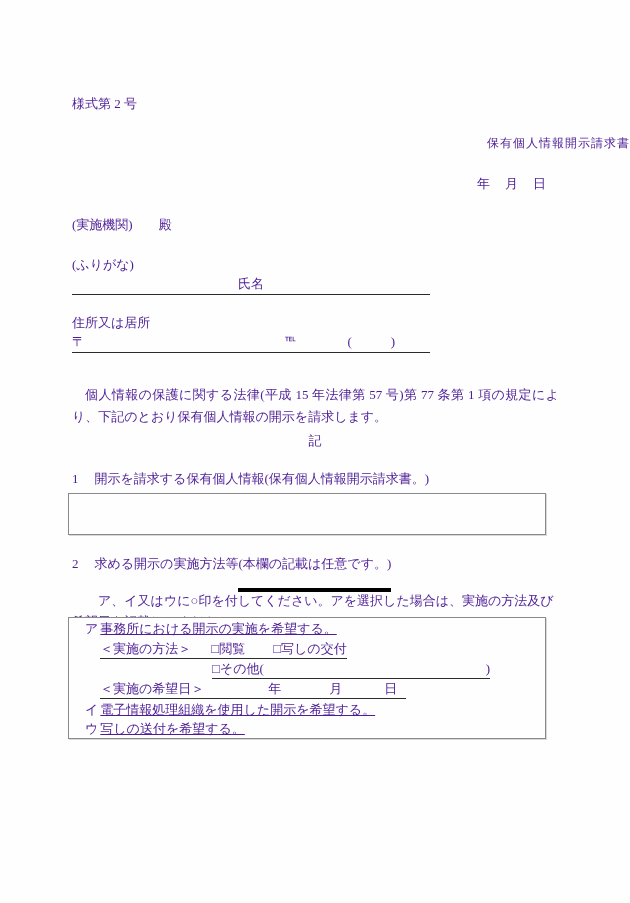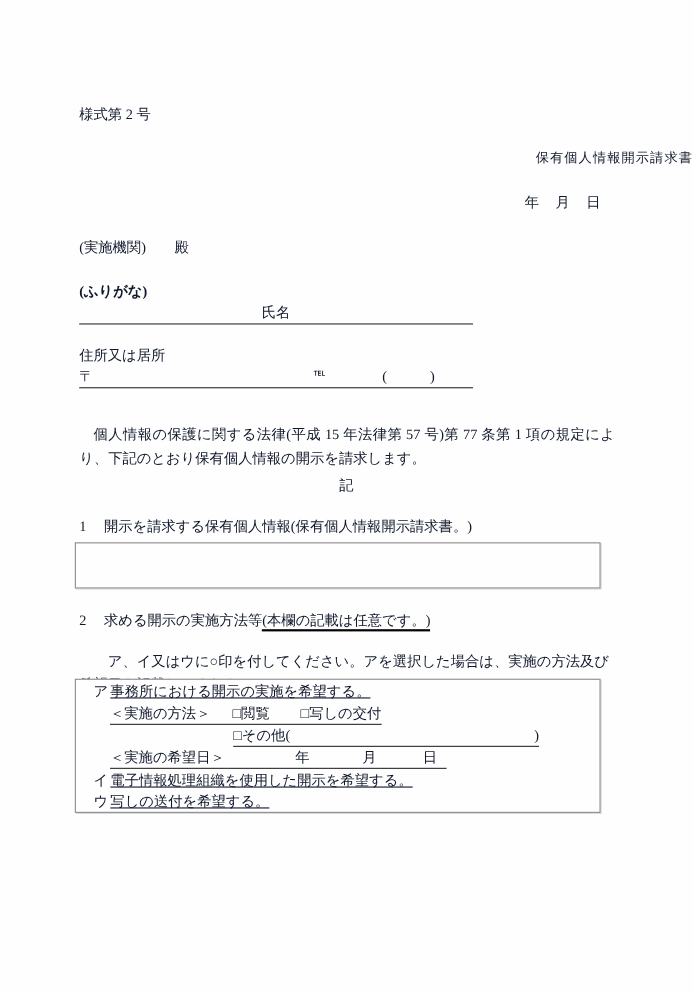--- a/index.html
+++ b/index.html
@@ -1,42 +1,42 @@
 <!DOCTYPE html>
 <html><head>
 <meta charset="utf-8">
 <style>
   html,body{margin:0;padding:0;background:#fdfdfd;}
   .page{
     position:relative;
     width:630px;height:903px;
     background:#fefefe;
     font-family:"Liberation Serif","DejaVu Serif",serif;
-    color:#0f172a;
+    color:#4c1d95;
     font-size:13px;
     line-height:15px;
     overflow:hidden;
   }
   .abs{position:absolute;}
   .form-number{left:72px;top:96px;}
   .doc-title{left:0;right:0;top:136px;text-align:right;font-size:12px;letter-spacing:1px;}
   .date-line{right:83px;top:176px;letter-spacing:1px;}
   .recipient{left:72px;top:217px;text-align:right;}
-  .furigana{left:72px;top:257px;font-weight:bold;}
+  .furigana{left:72px;top:257px;}
   .field-row{left:72px;top:276px;width:358px;border-bottom:1px solid #2b2b2b;padding-bottom:3px;text-align:center;}
   .address-label{left:72px;top:315px;}
   .postal-row{left:72px;top:334px;width:358px;border-bottom:1px solid #2b2b2b;padding-bottom:3px;display:flex;align-items:baseline;}
   .tel{margin-left:200px;}
   .tel-num{margin-left:52px;}
   .paragraph{left:72px;top:371px;width:487px;line-height:22px;text-indent:1em;text-align:justify;}
   .ki-heading{left:0;right:0;top:433px;text-align:center;}
   .sec-heading{left:72px;top:471px;display:flex;}
   .sec-heading .sec-title{margin-left:16px;}
   .sec2{top:556px;}
-  .note-underline{border-bottom:2px solid #000000;padding-bottom:1px;}
+  .note-underline{border-bottom:4px solid #000000;padding-bottom:17px;}
   .input-box{left:68px;top:493px;width:476px;height:40px;border:1px solid #8a8a8a;box-shadow:1px 1px 0 #d9d9d9;background:#fefefe;}
   .instruction{left:72px;top:577px;width:492px;line-height:21px;text-indent:2em;}
   .options-box{left:68px;top:617px;width:476px;height:120px;border:1px solid #8a8a8a;box-shadow:1px 1px 0 #d9d9d9;background:#fefefe;}
   .opt-row{position:absolute;left:16px;display:flex;line-height:15px;}
   .opt-row .opt-text{margin-left:2px;text-decoration:underline;}
   .row-a{top:3px;}
   .row-i{top:84px;}
   .row-u{top:103px;}
   .method-line{position:absolute;left:31px;top:23px;display:flex;border-bottom:1px solid #2b2b2b;padding-bottom:2px;line-height:15px;}
   .cb-view{margin-left:20px;}

